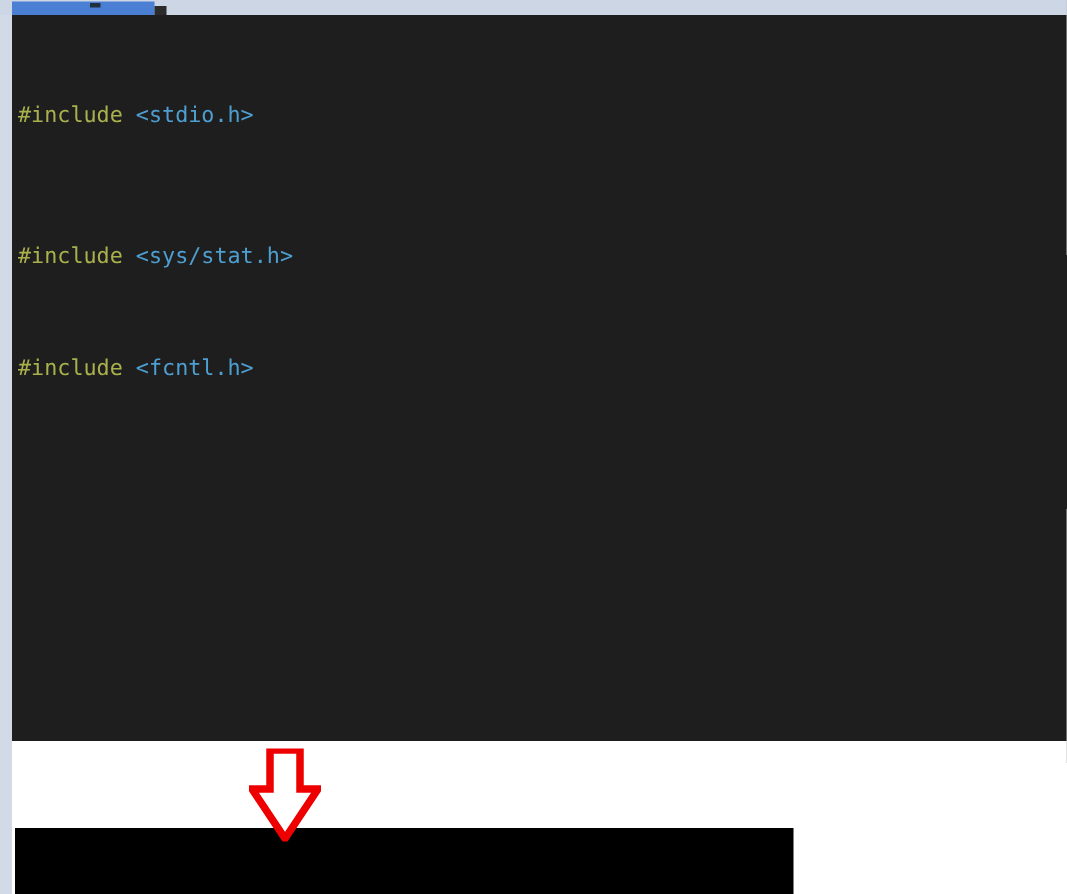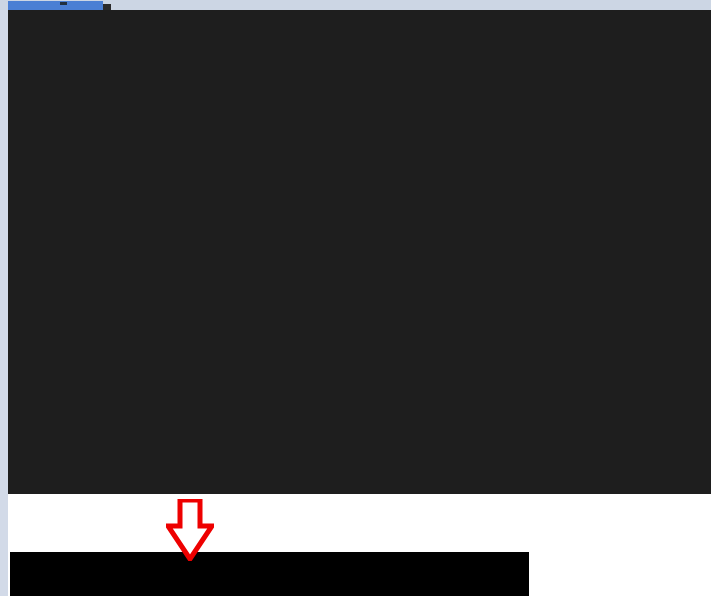--- a/index.html
+++ b/index.html
@@ -119,23 +119,26 @@
 
 <div id="top-bar">
   <div class="sel"></div>
   <div class="caret"></div>
   <div class="sel-tail"></div>
 </div>
 
 <div id="editor">
   <div id="code">
 
+    <span class="ln"><span class="pre">#include</span> <span class="hdr">&lt;stdio.h&gt;</span></span>
 
 
+    <span class="ln"><span class="pre">#include</span> <span class="hdr">&lt;sys/stat.h&gt;</span></span>
 
+    <span class="ln"><span class="pre">#include</span> <span class="hdr">&lt;fcntl.h&gt;</span></span>
 
 
     <span class="ln"> </span>
 
     
 
     
 
     
 

